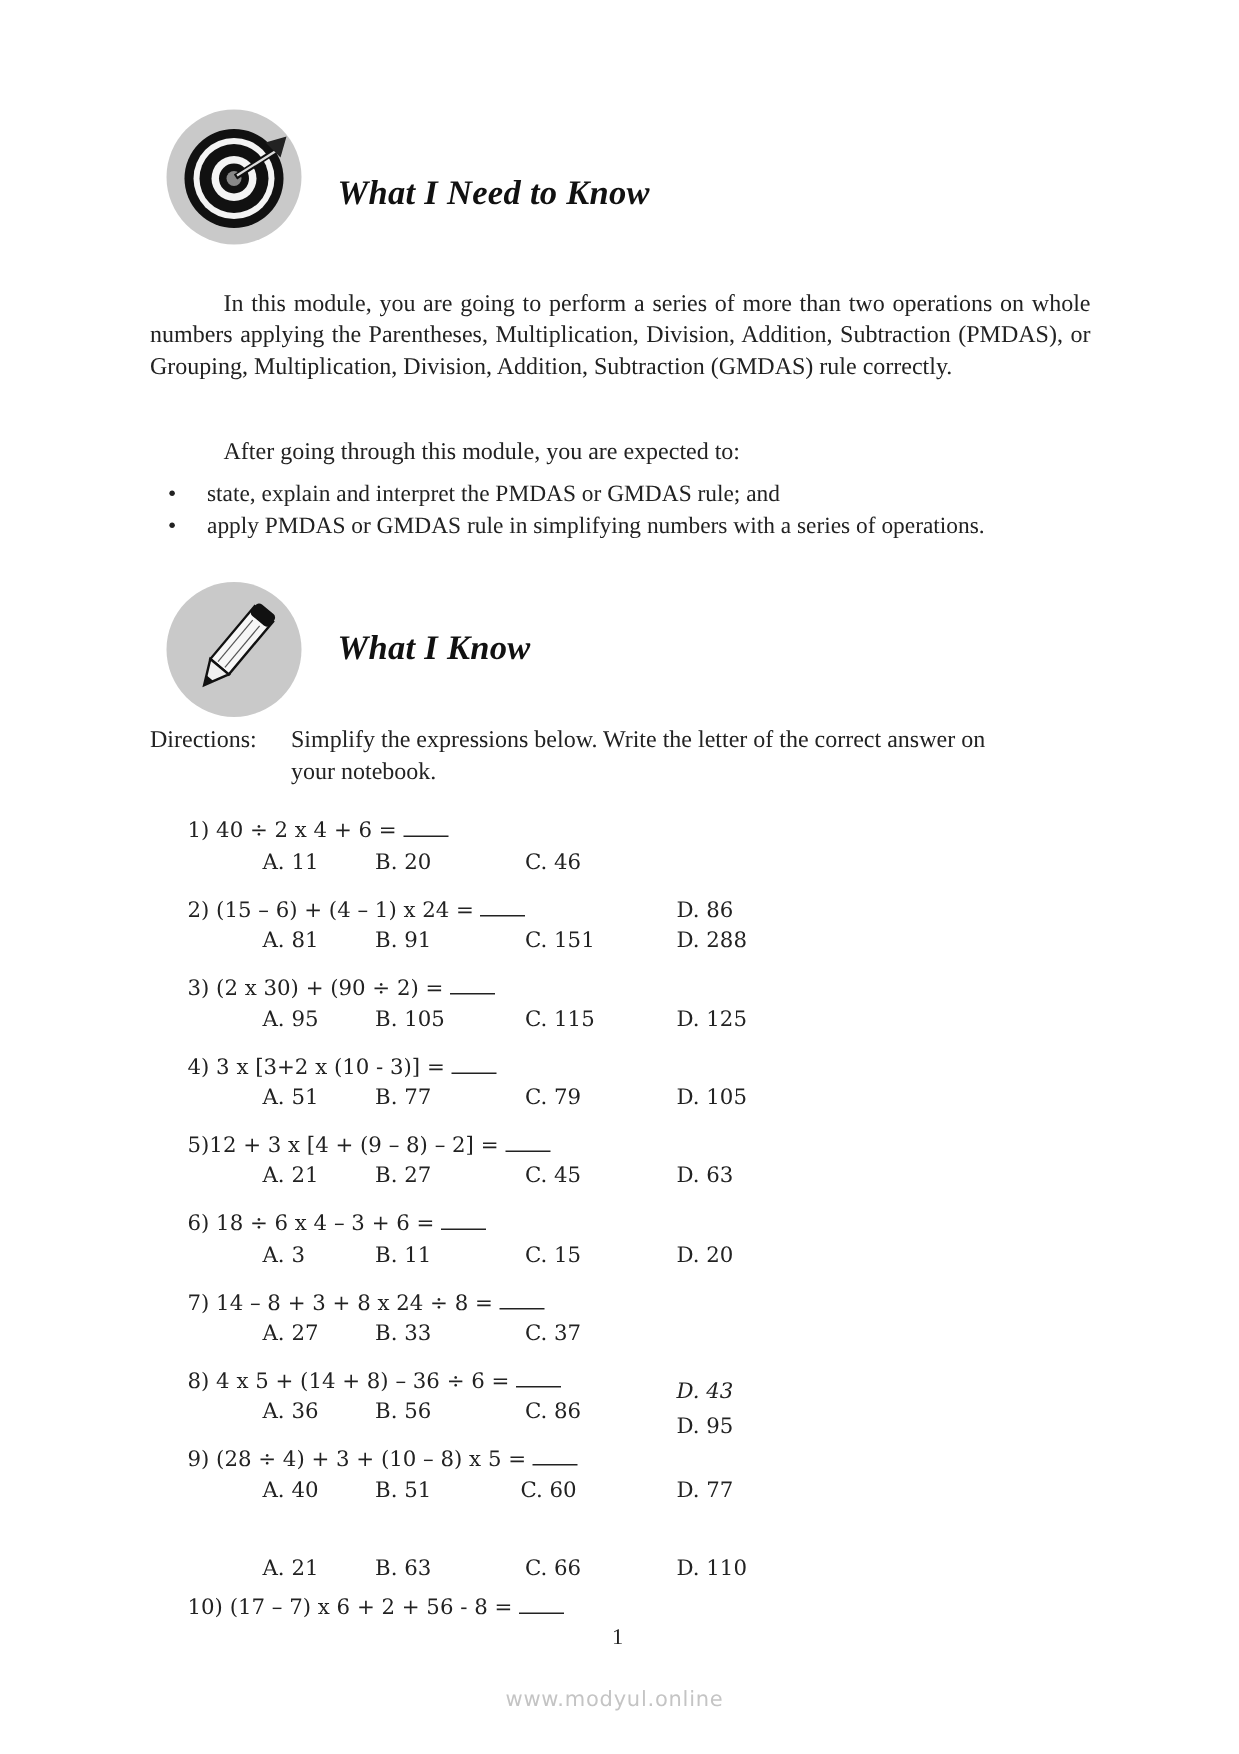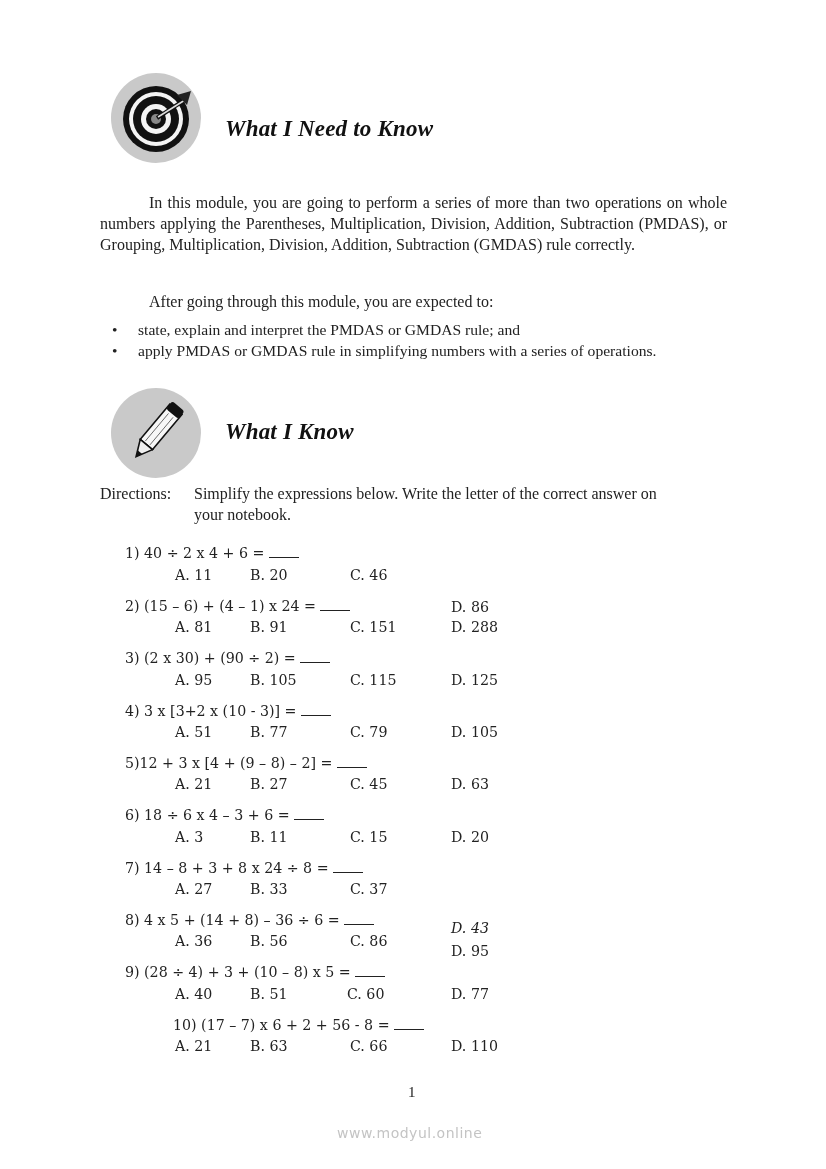--- a/index.html
+++ b/index.html
@@ -121,21 +121,21 @@
   <div class="opt" style="left:250px; top:933px;">B. 56</div>
   <div class="opt" style="left:350px; top:933px;">C. 86</div>
   <div class="opt" style="left:451px; top:943px;">D. 95</div>
 
   <div class="q" style="top:964px;"><span>9) (28 ÷ 4) + 3 + (10 – 8) x 5 = </span><span class="blank"></span></div>
   <div class="opt" style="left:175px; top:986px;">A. 40</div>
   <div class="opt" style="left:250px; top:986px;">B. 51</div>
   <div class="opt" style="left:337px; top:986px;margin-left:10px;">C. 60</div>
   <div class="opt" style="left:451px; top:986px;">D. 77</div>
 
-  <div class="q" style="top:1017px;margin-left:48px;"><span>10) (17 – 7) x 6 + 2 + 56 - 8 = </span><span class="blank"></span></div>
+  <div class="q" style="top:1063px;"><span>10) (17 – 7) x 6 + 2 + 56 - 8 = </span><span class="blank"></span></div>
   <div class="opt" style="left:175px; top:1038px;">A. 21</div>
   <div class="opt" style="left:250px; top:1038px;">B. 63</div>
   <div class="opt" style="left:350px; top:1038px;">C. 66</div>
   <div class="opt" style="left:451px; top:1038px;">D. 110</div>
 </div>
 
 <div class="abs pagenum" style="left:408px; top:1084px;">1</div>
 <div class="abs watermark" style="left:337px; top:1125px;">www.modyul.online</div>
 
 </body></html>

